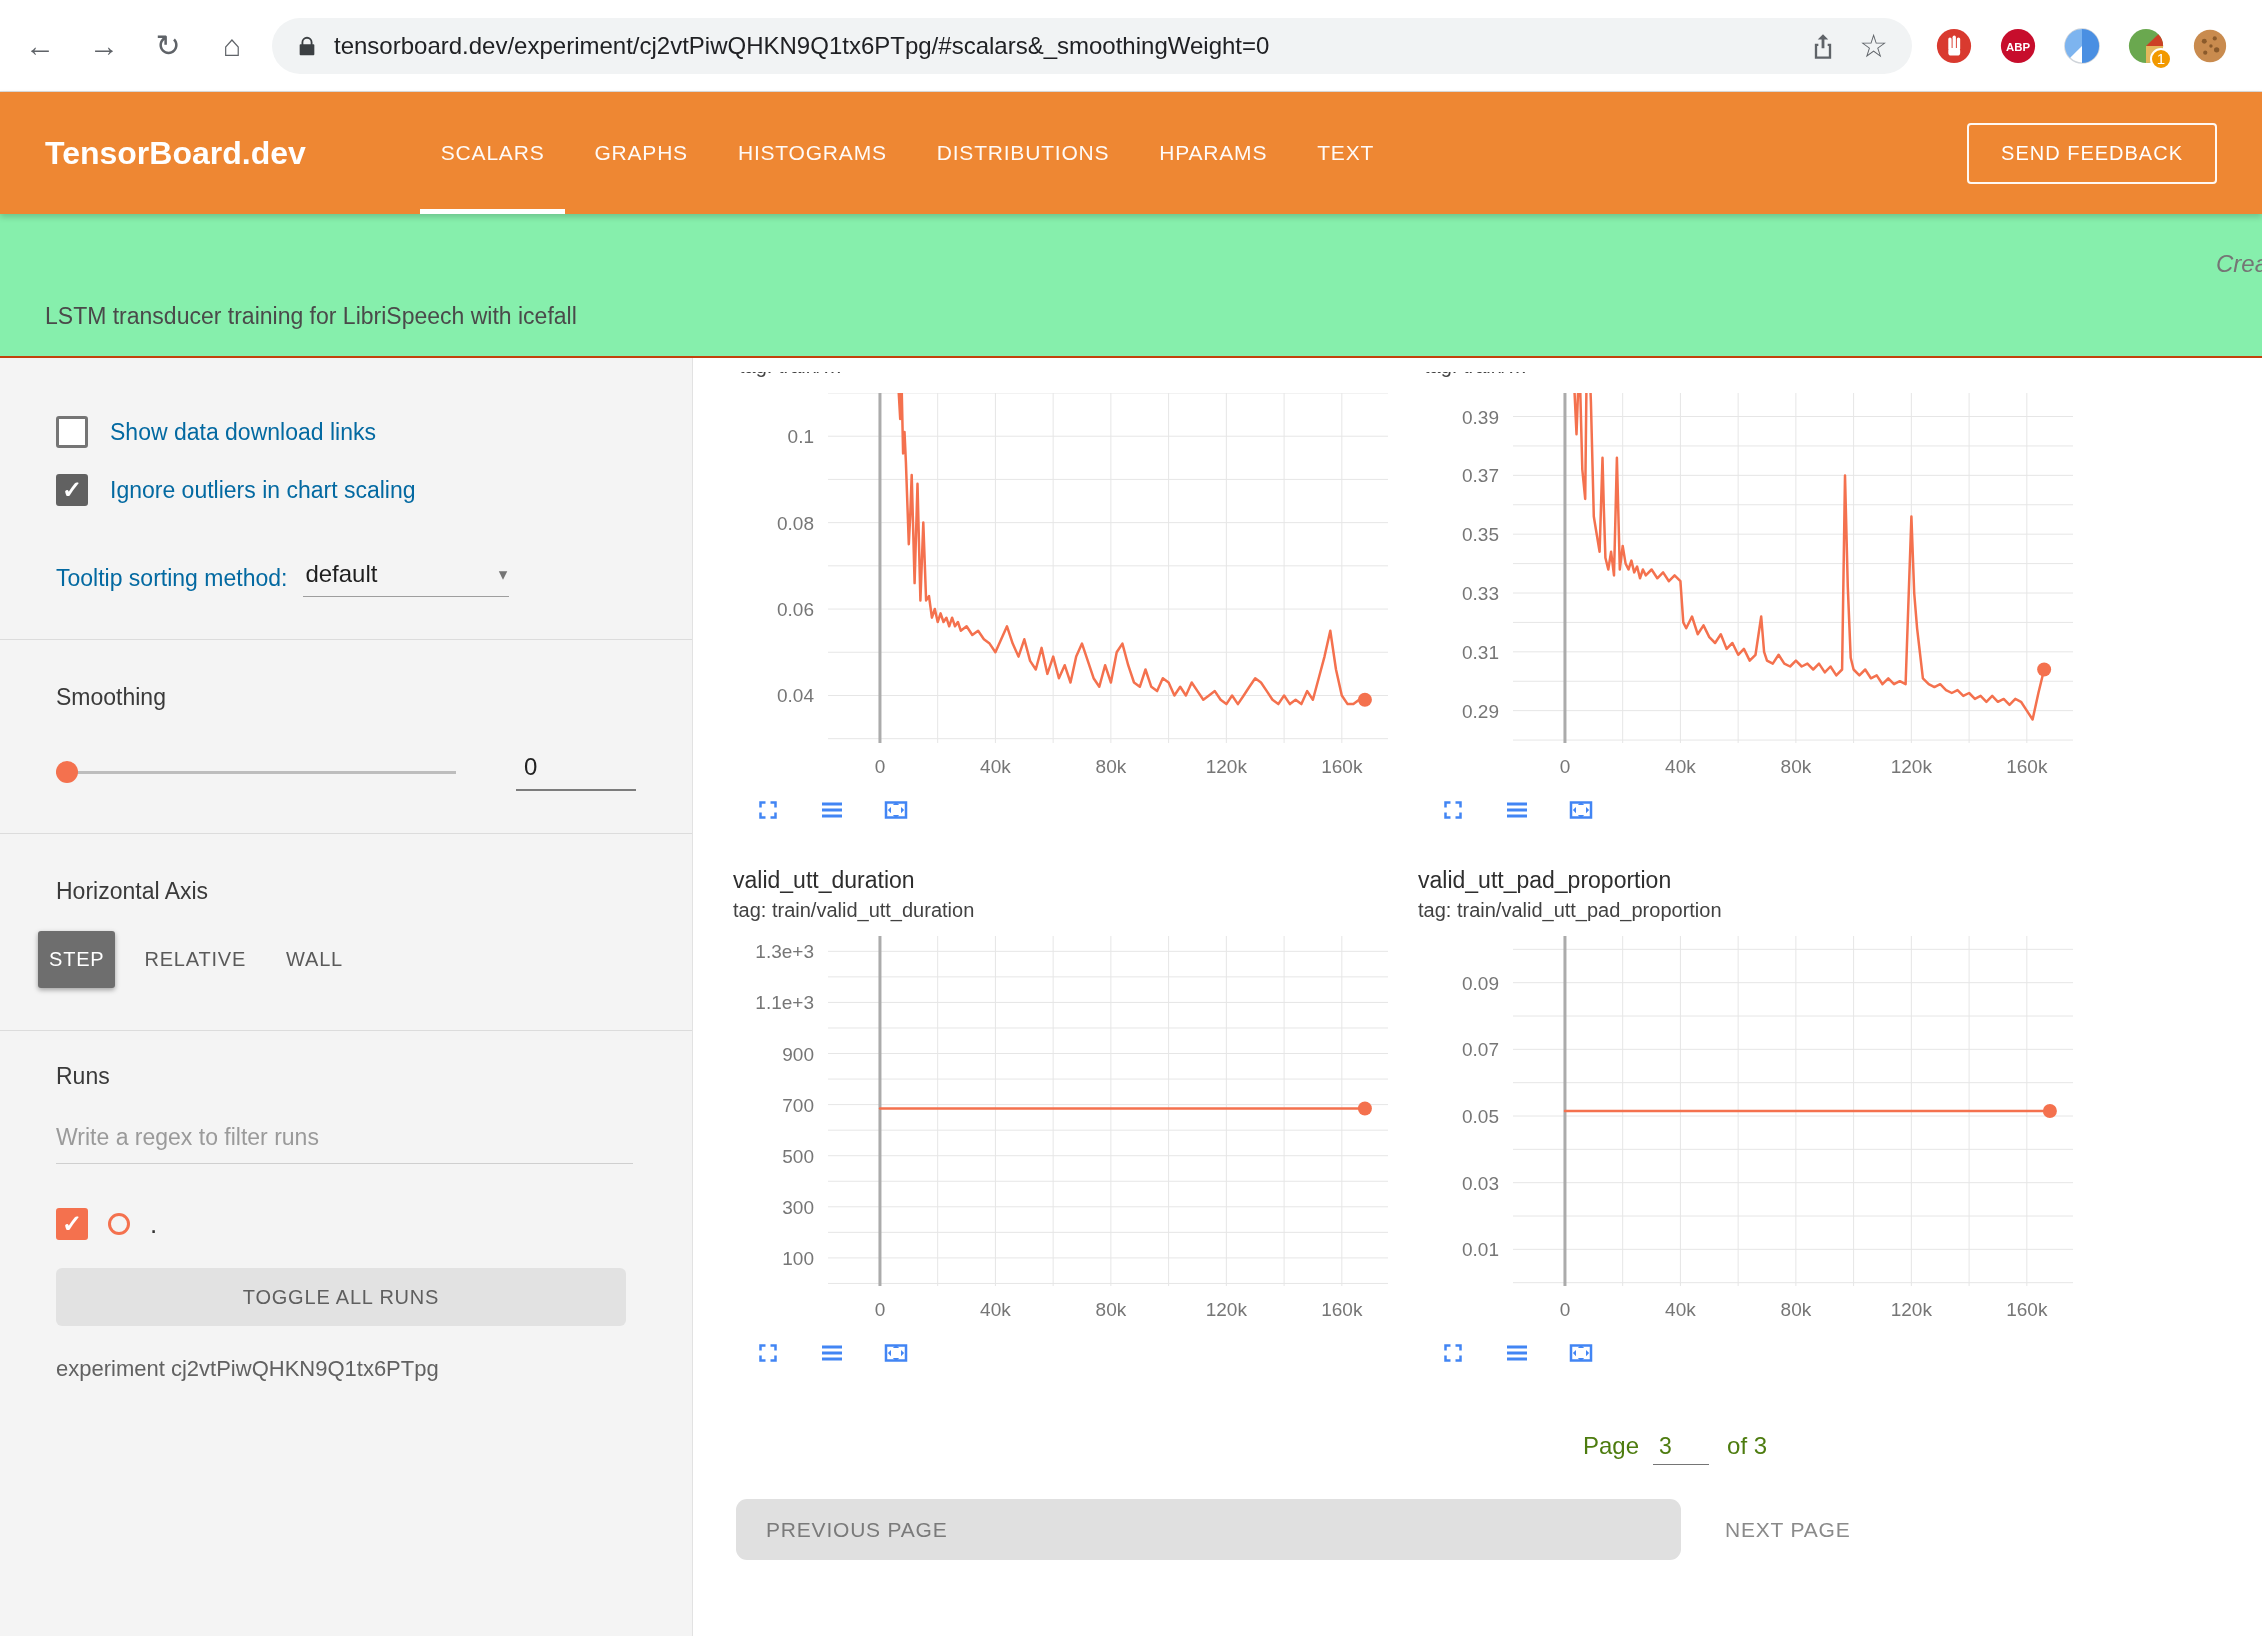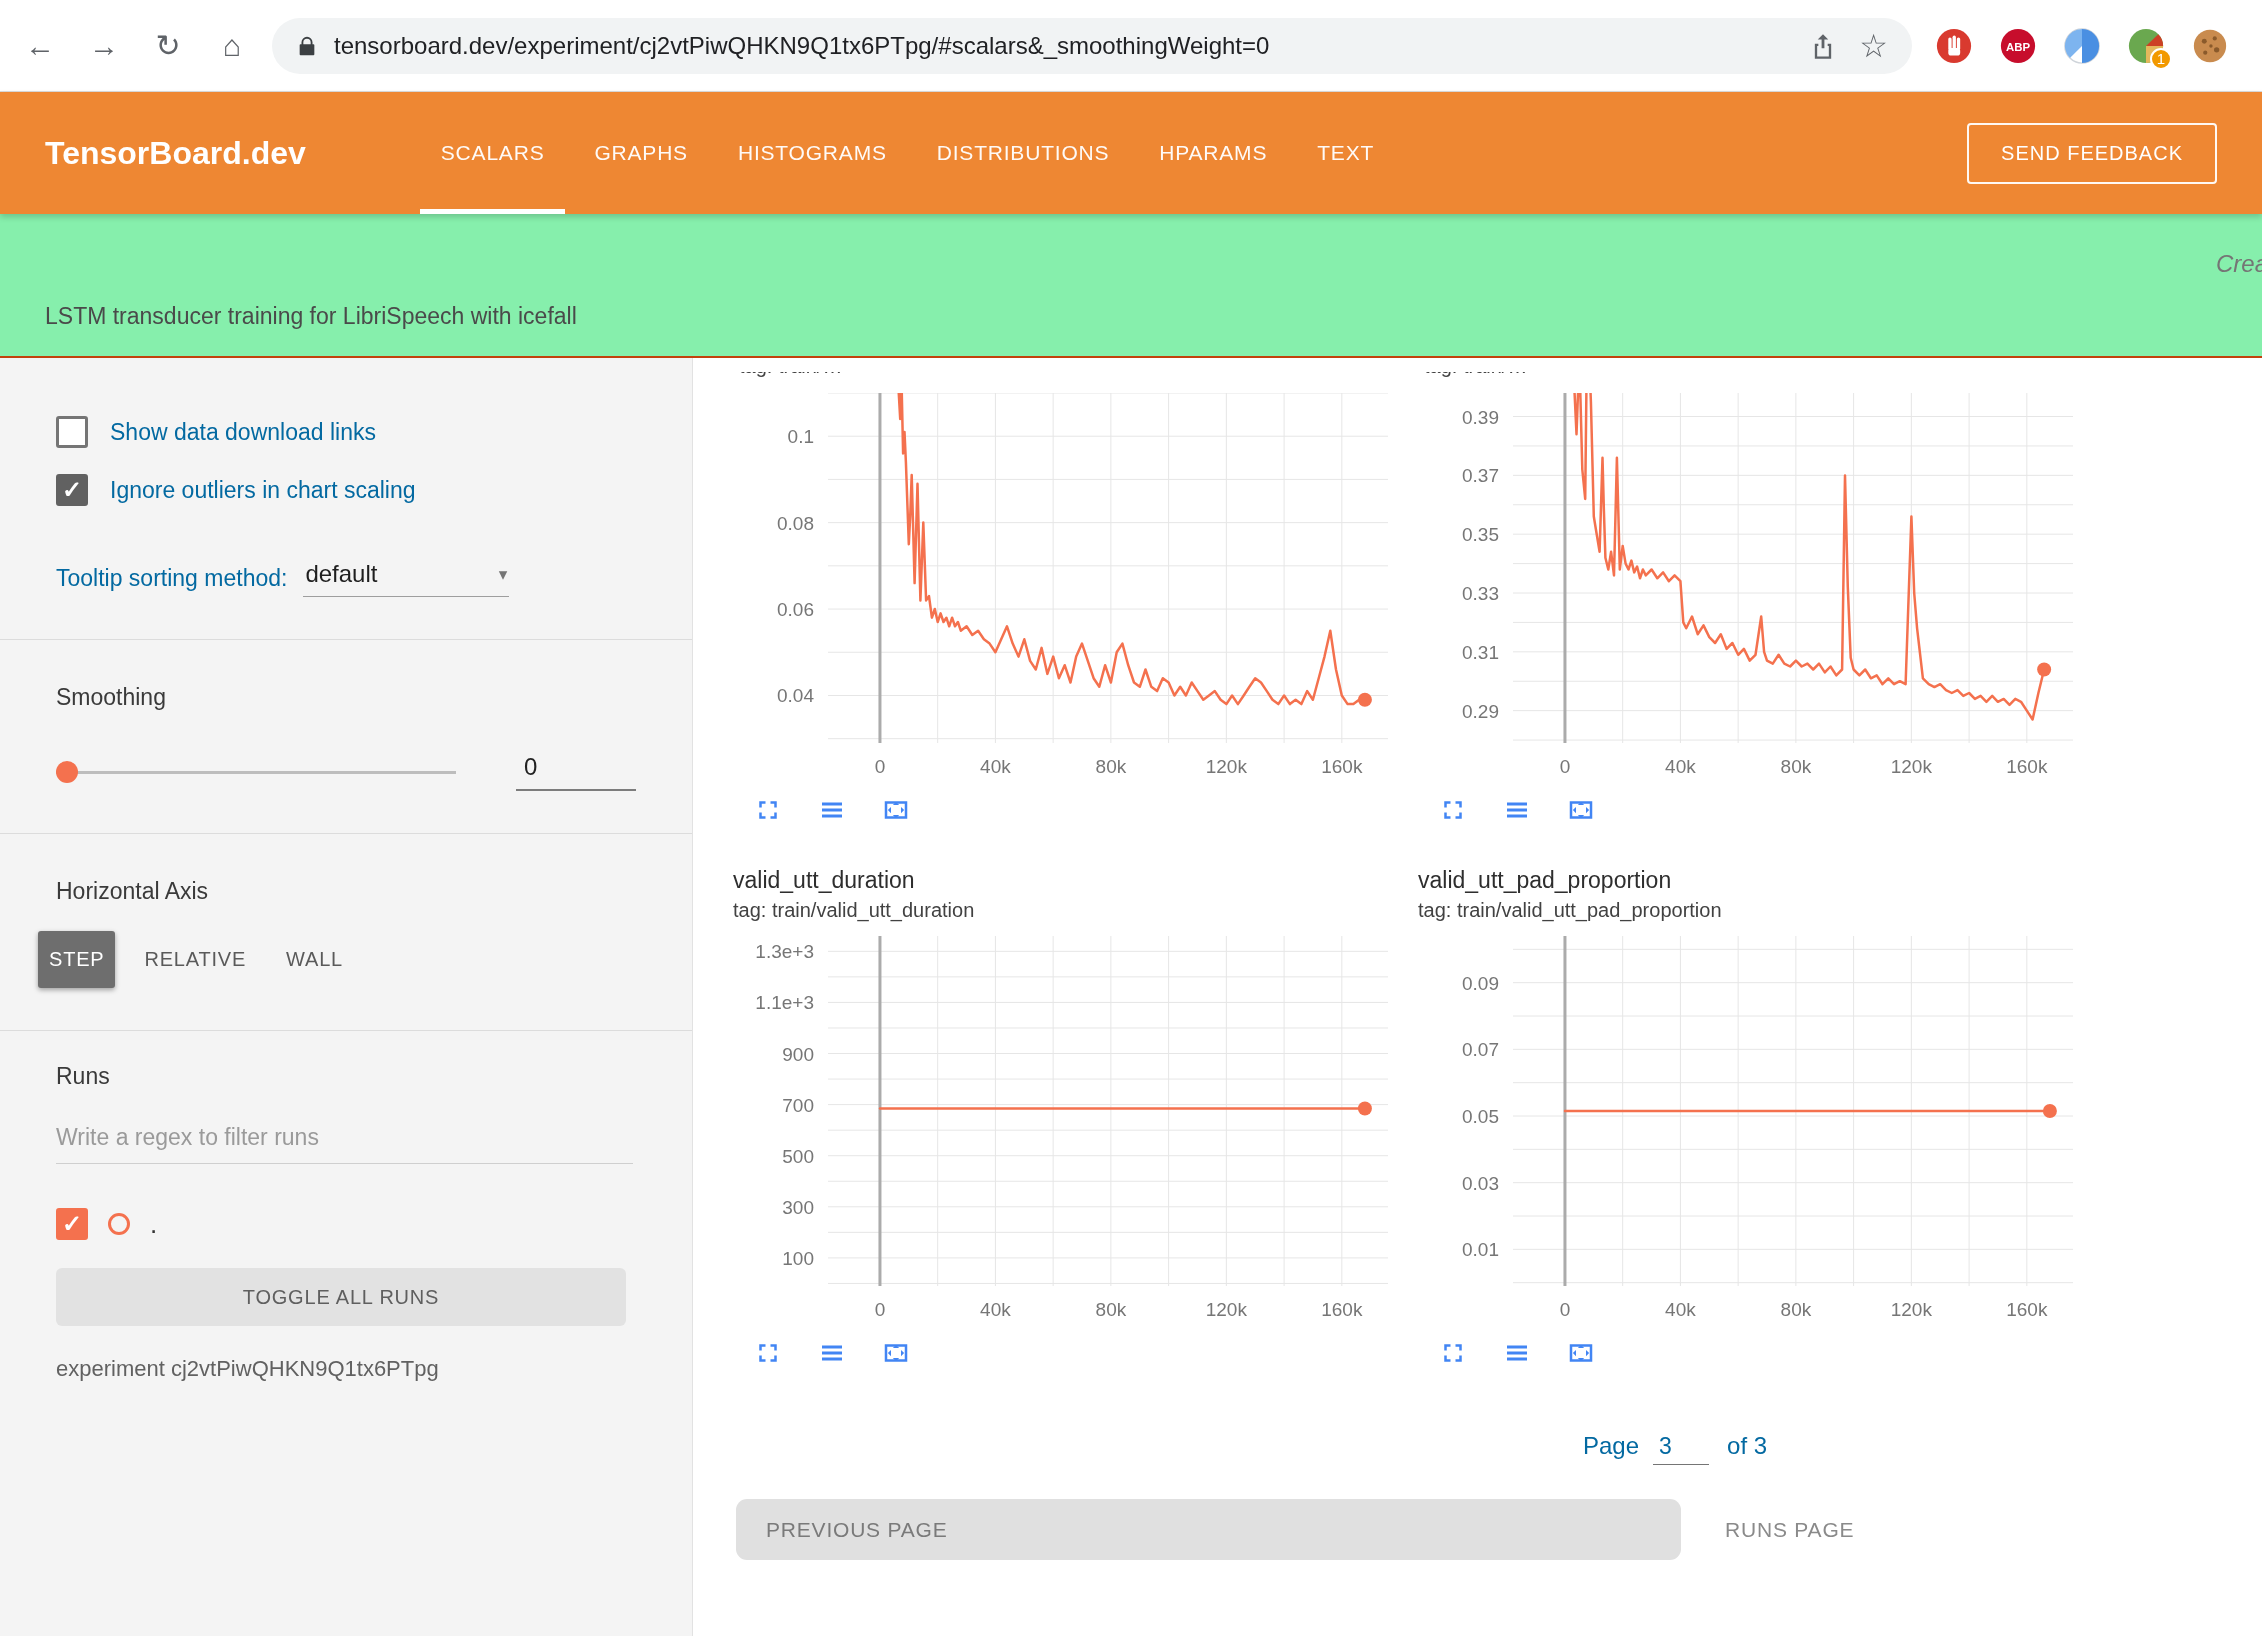--- a/index.html
+++ b/index.html
@@ -104,21 +104,21 @@
   .zeroline{stroke:#ababab;stroke-width:3}
   .runline{stroke:#f4714e;stroke-width:2.5;fill:none;stroke-linejoin:round;stroke-linecap:round}
   .rundot{fill:#f4714e}
   .ytick{text-anchor:end;fill:#767676;font-size:19px}
   .xtick{text-anchor:middle;fill:#767676;font-size:19px}
   .tools{display:flex;align-items:center;margin:14px 0 0 20px}
   .tool{cursor:pointer;display:flex}
   .tool + .tool{margin-left:34px}
   .tool svg{width:30px;height:30px;fill:#4285f4}
 
-  .pagination{margin:64px 0 0 850px;display:flex;align-items:baseline;font-size:24px;color:#0369a1}
+  .pagination{margin:64px 0 0 850px;display:flex;align-items:baseline;font-size:24px;color:#4d7c0f}
   .pg-input{width:56px;border-bottom:1.5px solid #757575;padding:0 6px 4px;font-size:23px;
     margin-left:14px;cursor:text}
   .pg-of{margin-left:18px}
   .page-buttons{display:flex;align-items:center;margin-top:34px}
   .prev-btn{width:945px;height:61px;background:#e0e0e0;border:none;border-radius:11px;
     color:#7a7a7a;font-size:21px;letter-spacing:.8px;text-align:left;padding-left:30px;
     margin-left:3px;font-family:inherit;cursor:pointer}
   .next-btn{background:none;border:none;color:#8a8a8a;font-size:21px;letter-spacing:.8px;
     margin-left:38px;font-family:inherit;cursor:pointer}
 </style>
@@ -526,16 +526,16 @@
     </div>
 
     <div class="pagination">
       <span>Page</span>
       <span class="pg-input">3</span>
       <span class="pg-of">of 3</span>
     </div>
 
     <div class="page-buttons">
       <button class="prev-btn">PREVIOUS PAGE</button>
-      <button class="next-btn">RUNS PAGE</button>
+      <button class="next-btn">NEXT PAGE</button>
     </div>
   </section>
 </div>
 
 </body></html>

